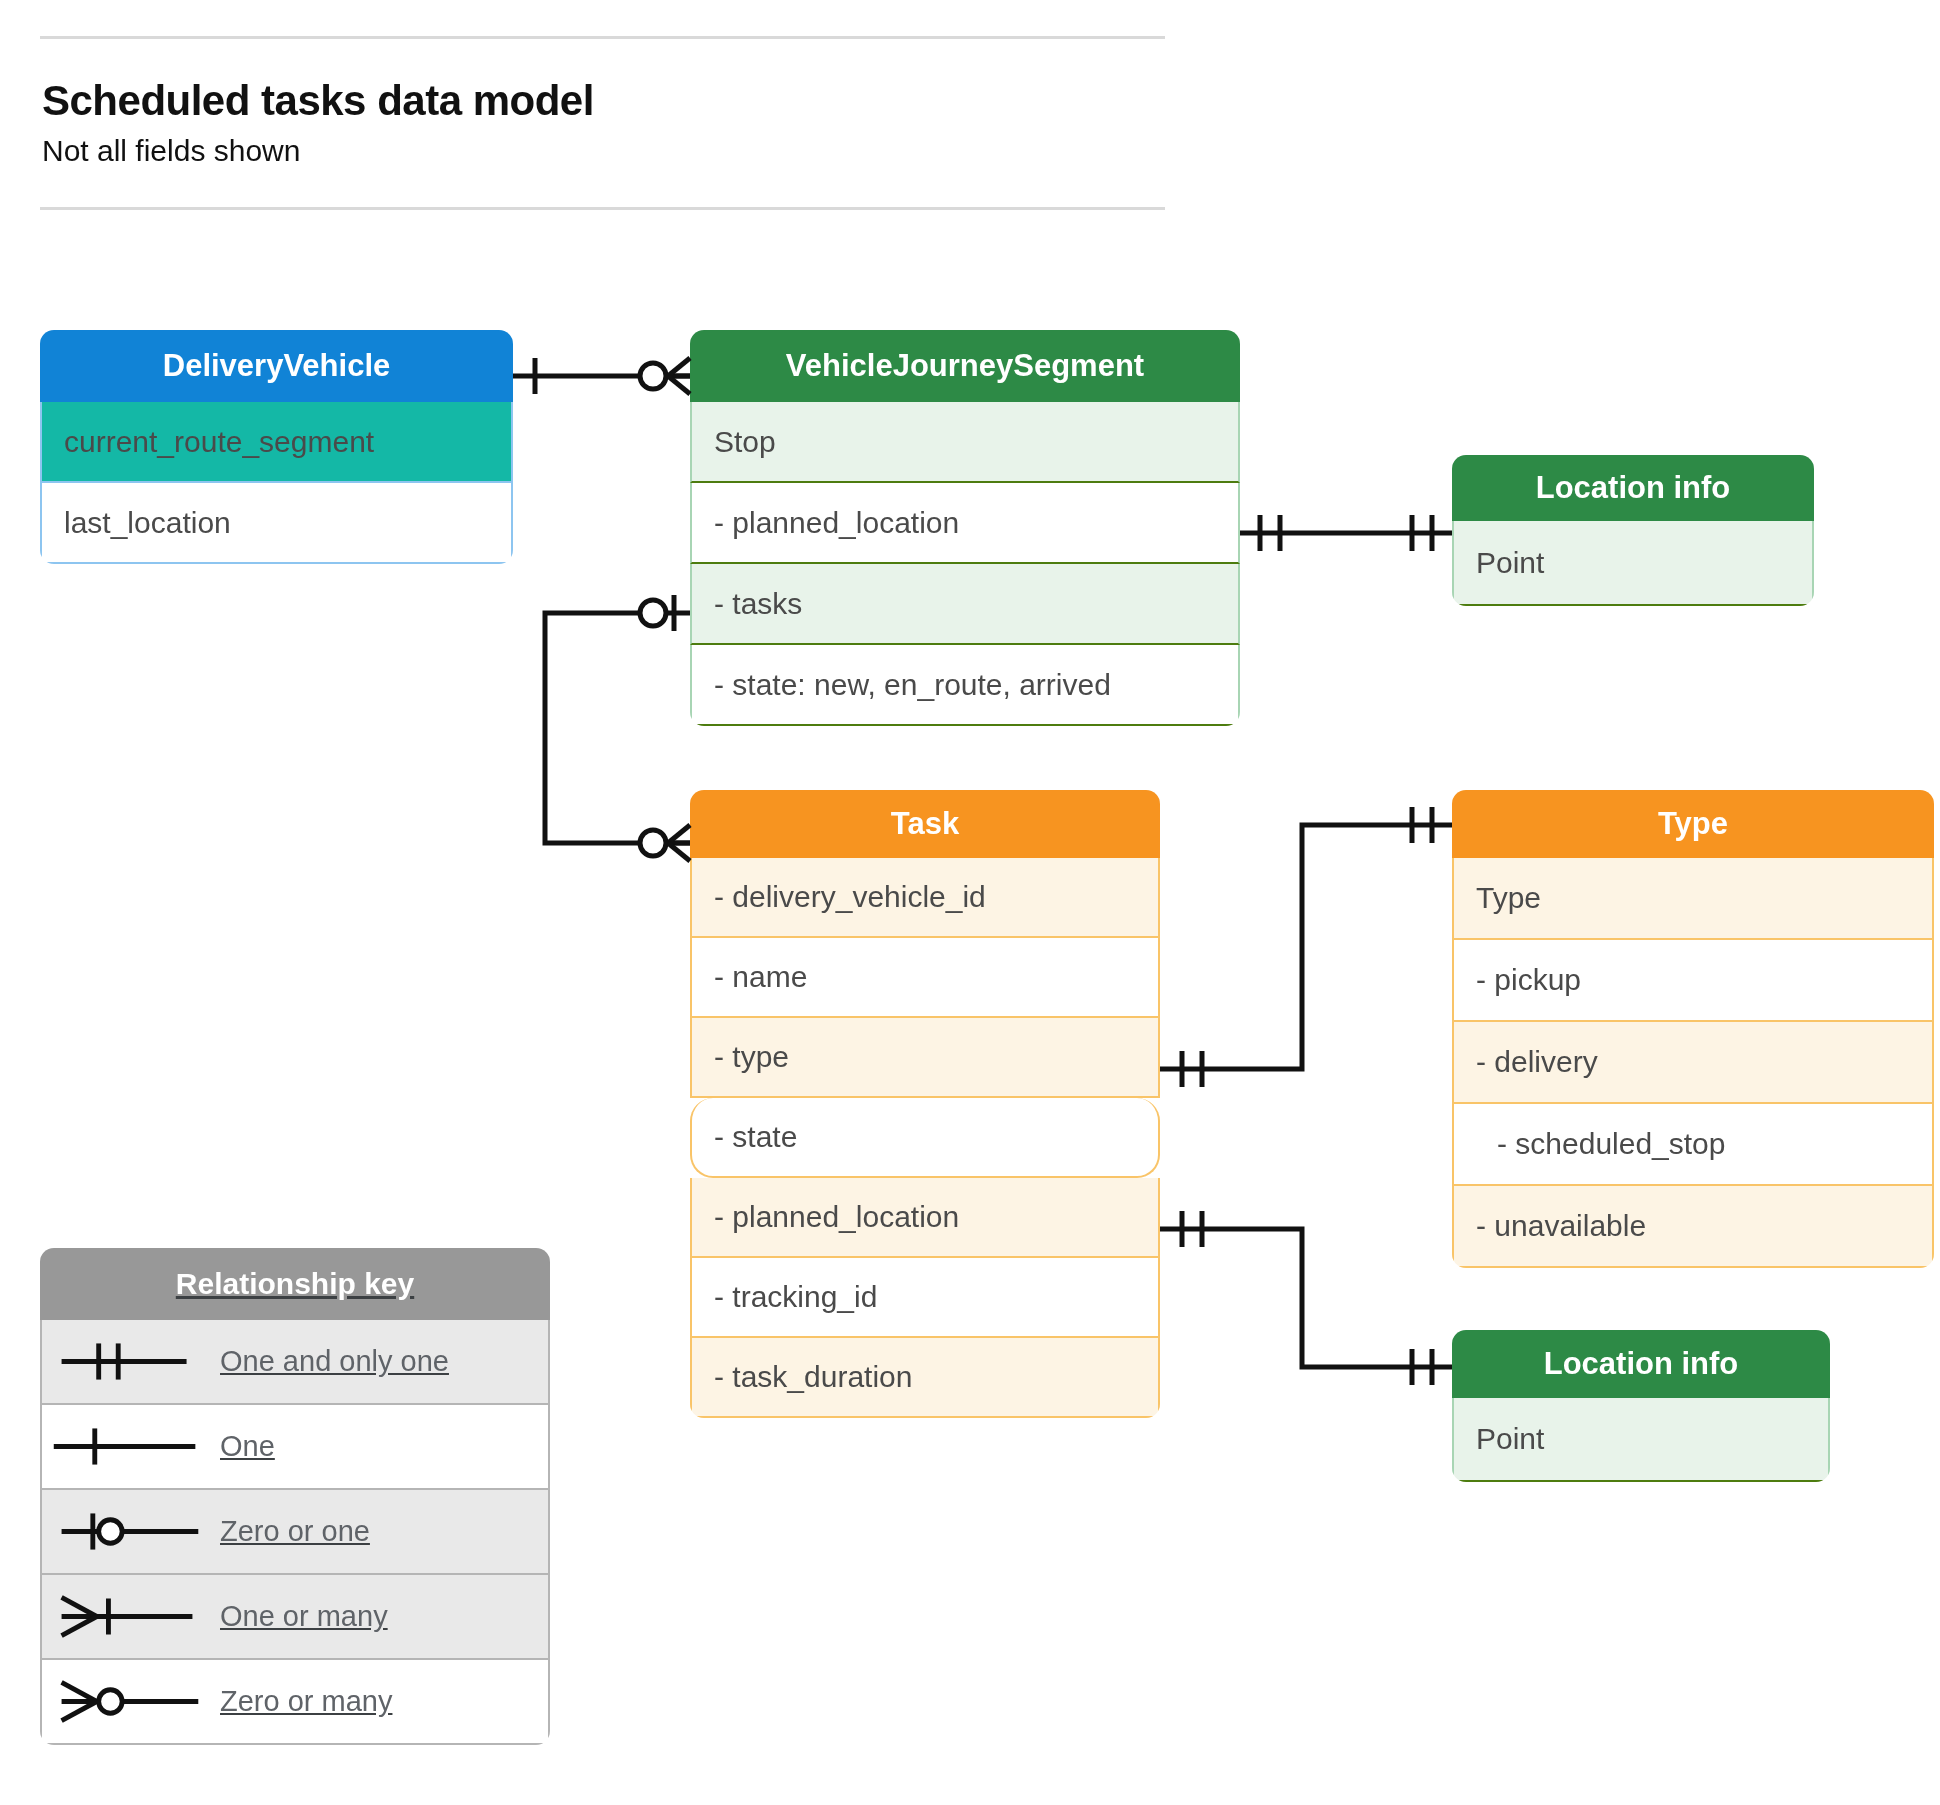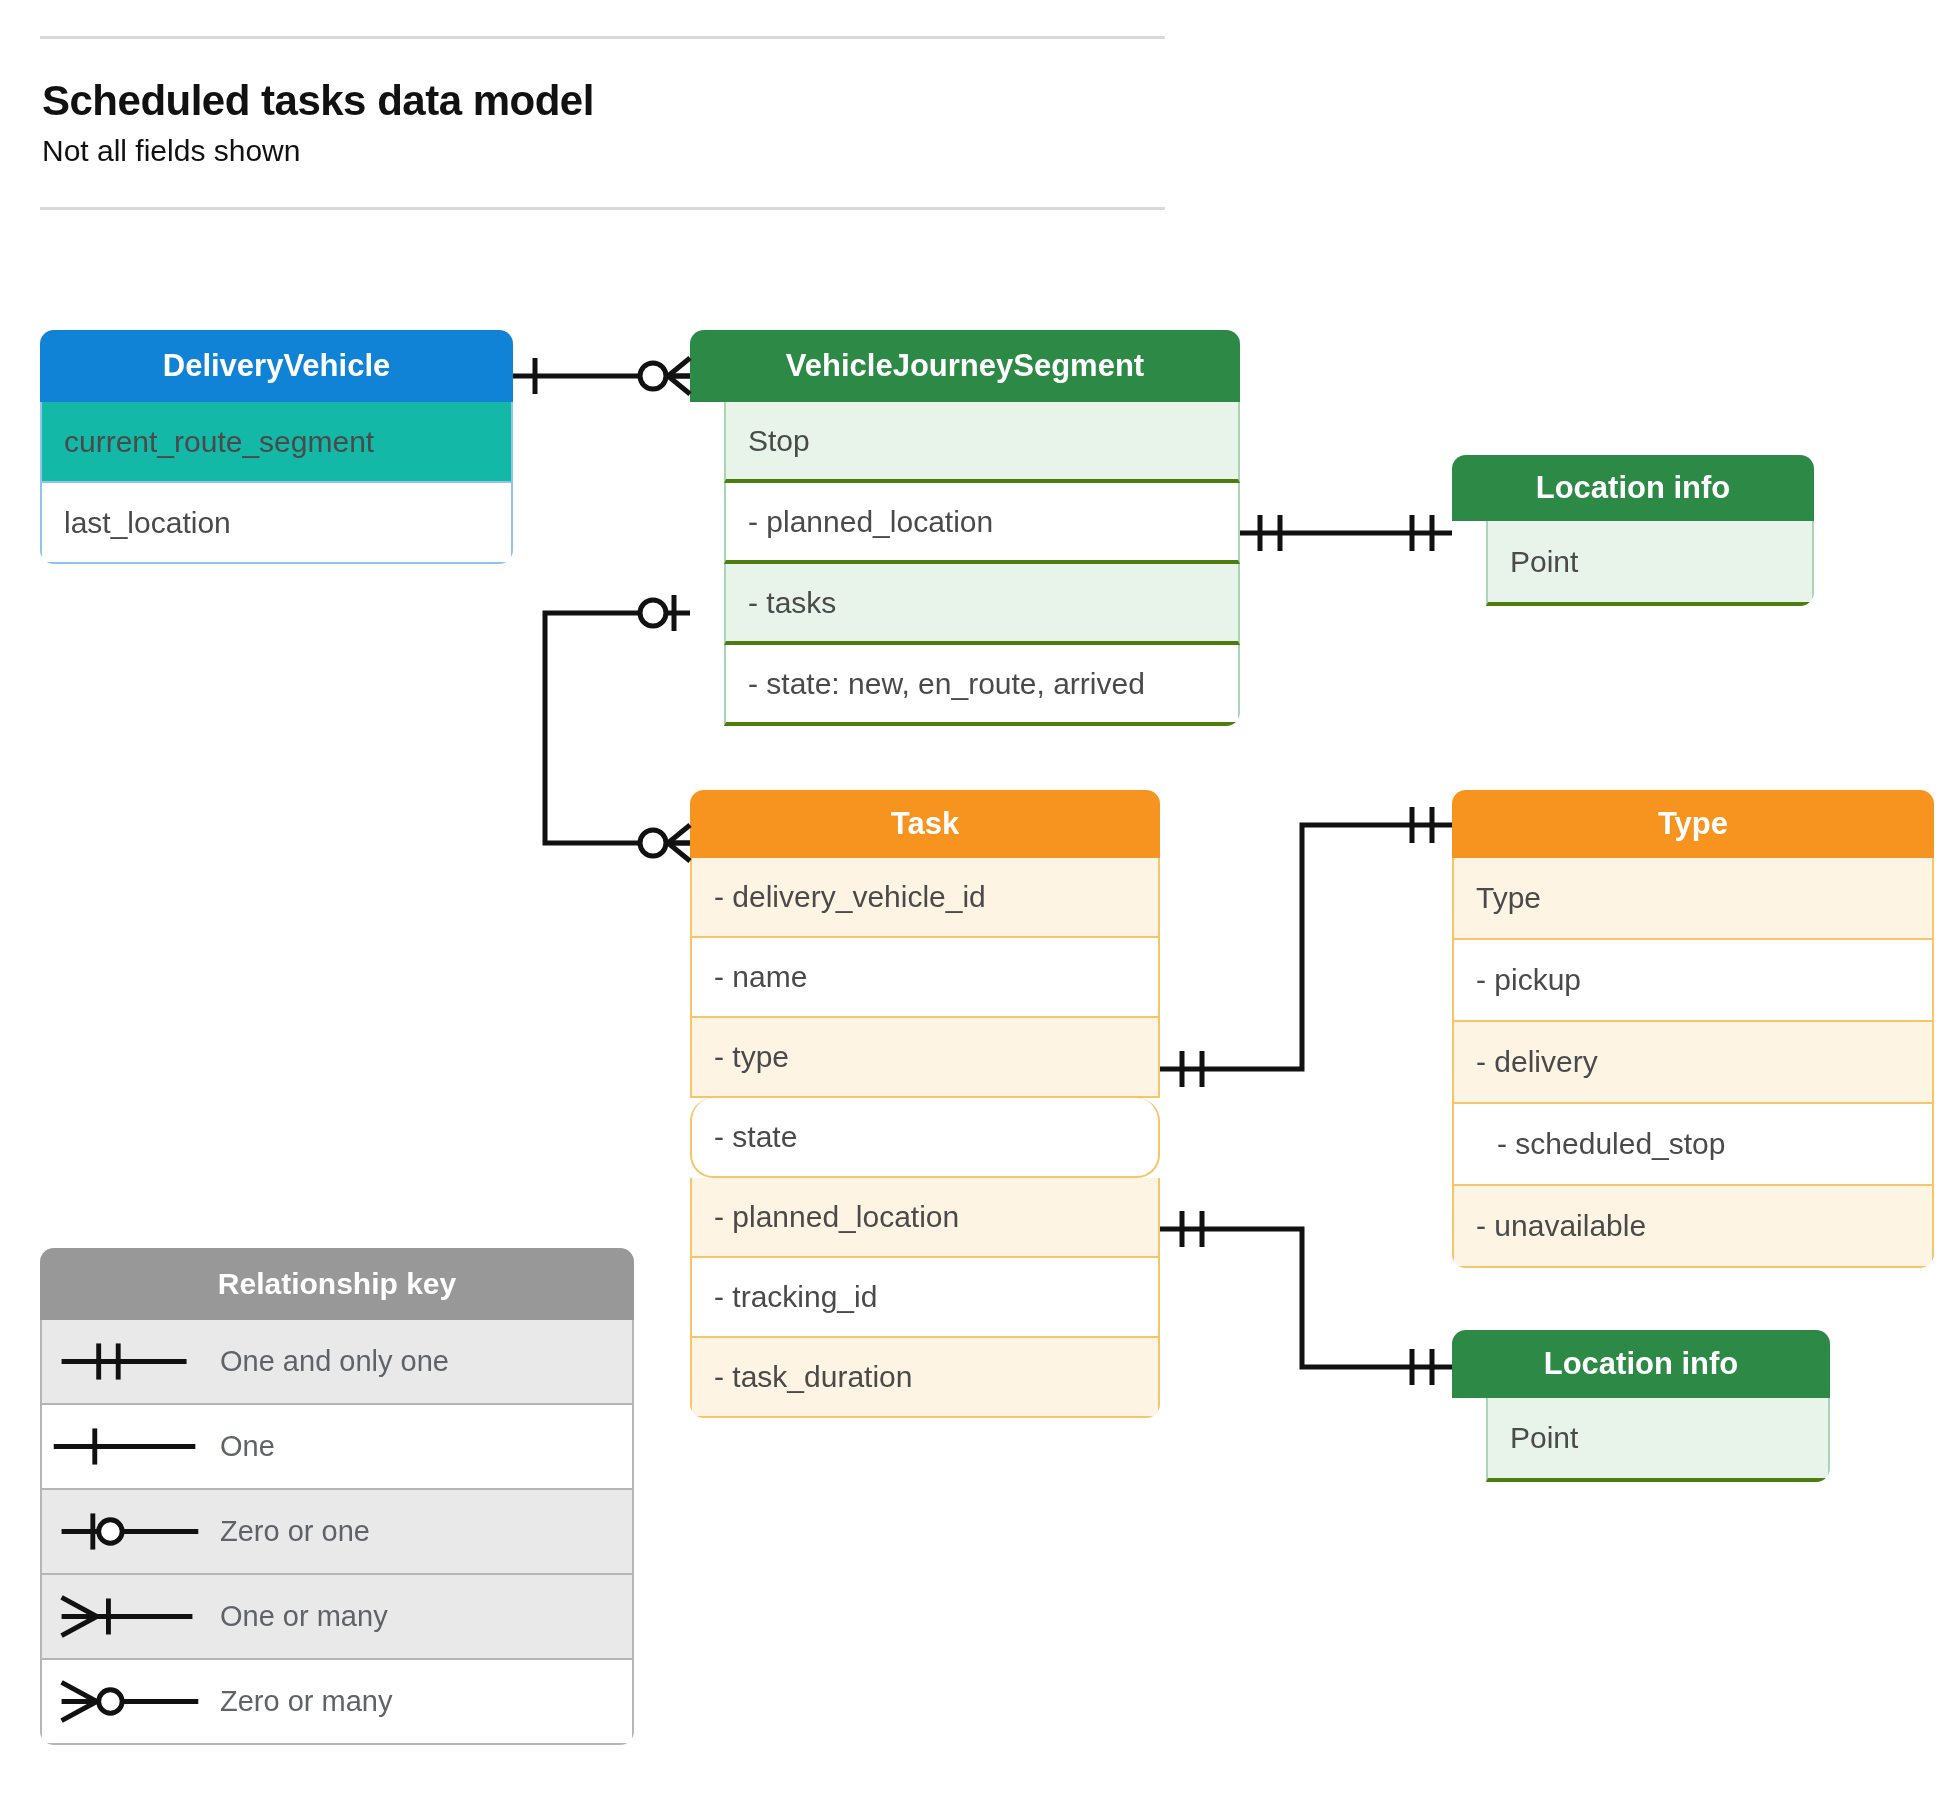--- a/index.html
+++ b/index.html
@@ -72,38 +72,38 @@
   }
 
   
   .pal-blue .ehead { background: #1183d6; }
   .pal-blue .erow  { border-left: 2px solid #8dc5f0; border-right: 2px solid #8dc5f0; border-bottom: 2px solid #8dc5f0; }
   .pal-blue .erow.alt  { background: #14b8a6; }
   .pal-blue .erow.plain{ background: #ffffff; }
 
   
   .pal-green .ehead { background: #2d8a46; }
-  .pal-green .erow  { border-left: 2px solid #a8d5b4; border-right: 2px solid #a8d5b4; border-bottom: 4px solid #4d7c0f; margin-left: 34px; }
+  .pal-green .erow  { border-left: 2px solid #a8d5b4; border-right: 2px solid #a8d5b4; border-bottom: 2px solid #4d7c0f; }
   .pal-green .erow.alt  { background: #e8f3ea; }
   .pal-green .erow.plain{ background: #ffffff; }
 
   
   .pal-orange .ehead { background: #f79420; }
   .pal-orange .erow  { border-left: 2px solid #f9c468; border-right: 2px solid #f9c468; border-bottom: 2px solid #f9c468; }
   .pal-orange .erow.alt  { background: #fdf4e4; }
   .pal-orange .erow.plain{ background: #ffffff; }
 
   
   .pal-grey .ehead { background: #989898; }
   .pal-grey .erow  { border-left: 2px solid #b5b5b5; border-right: 2px solid #b5b5b5; border-bottom: 2px solid #b5b5b5; }
   .pal-grey .erow.alt  { background: #e9e9e9; }
   .pal-grey .erow.plain{ background: #ffffff; }
 
   
-  #legend-box { width: 594px; }
+  #legend-box { width: 510px; text-decoration: underline; }
   #legend-box .ehead { height: 72px; font-size: 30px; }
   #legend-box .erow {
     height: 85px;
     padding-left: 0;
     font-size: 29px;
     color: #5f6368;
   }
   .legend-sym {
     width: 170px;
     flex: 0 0 170px;

